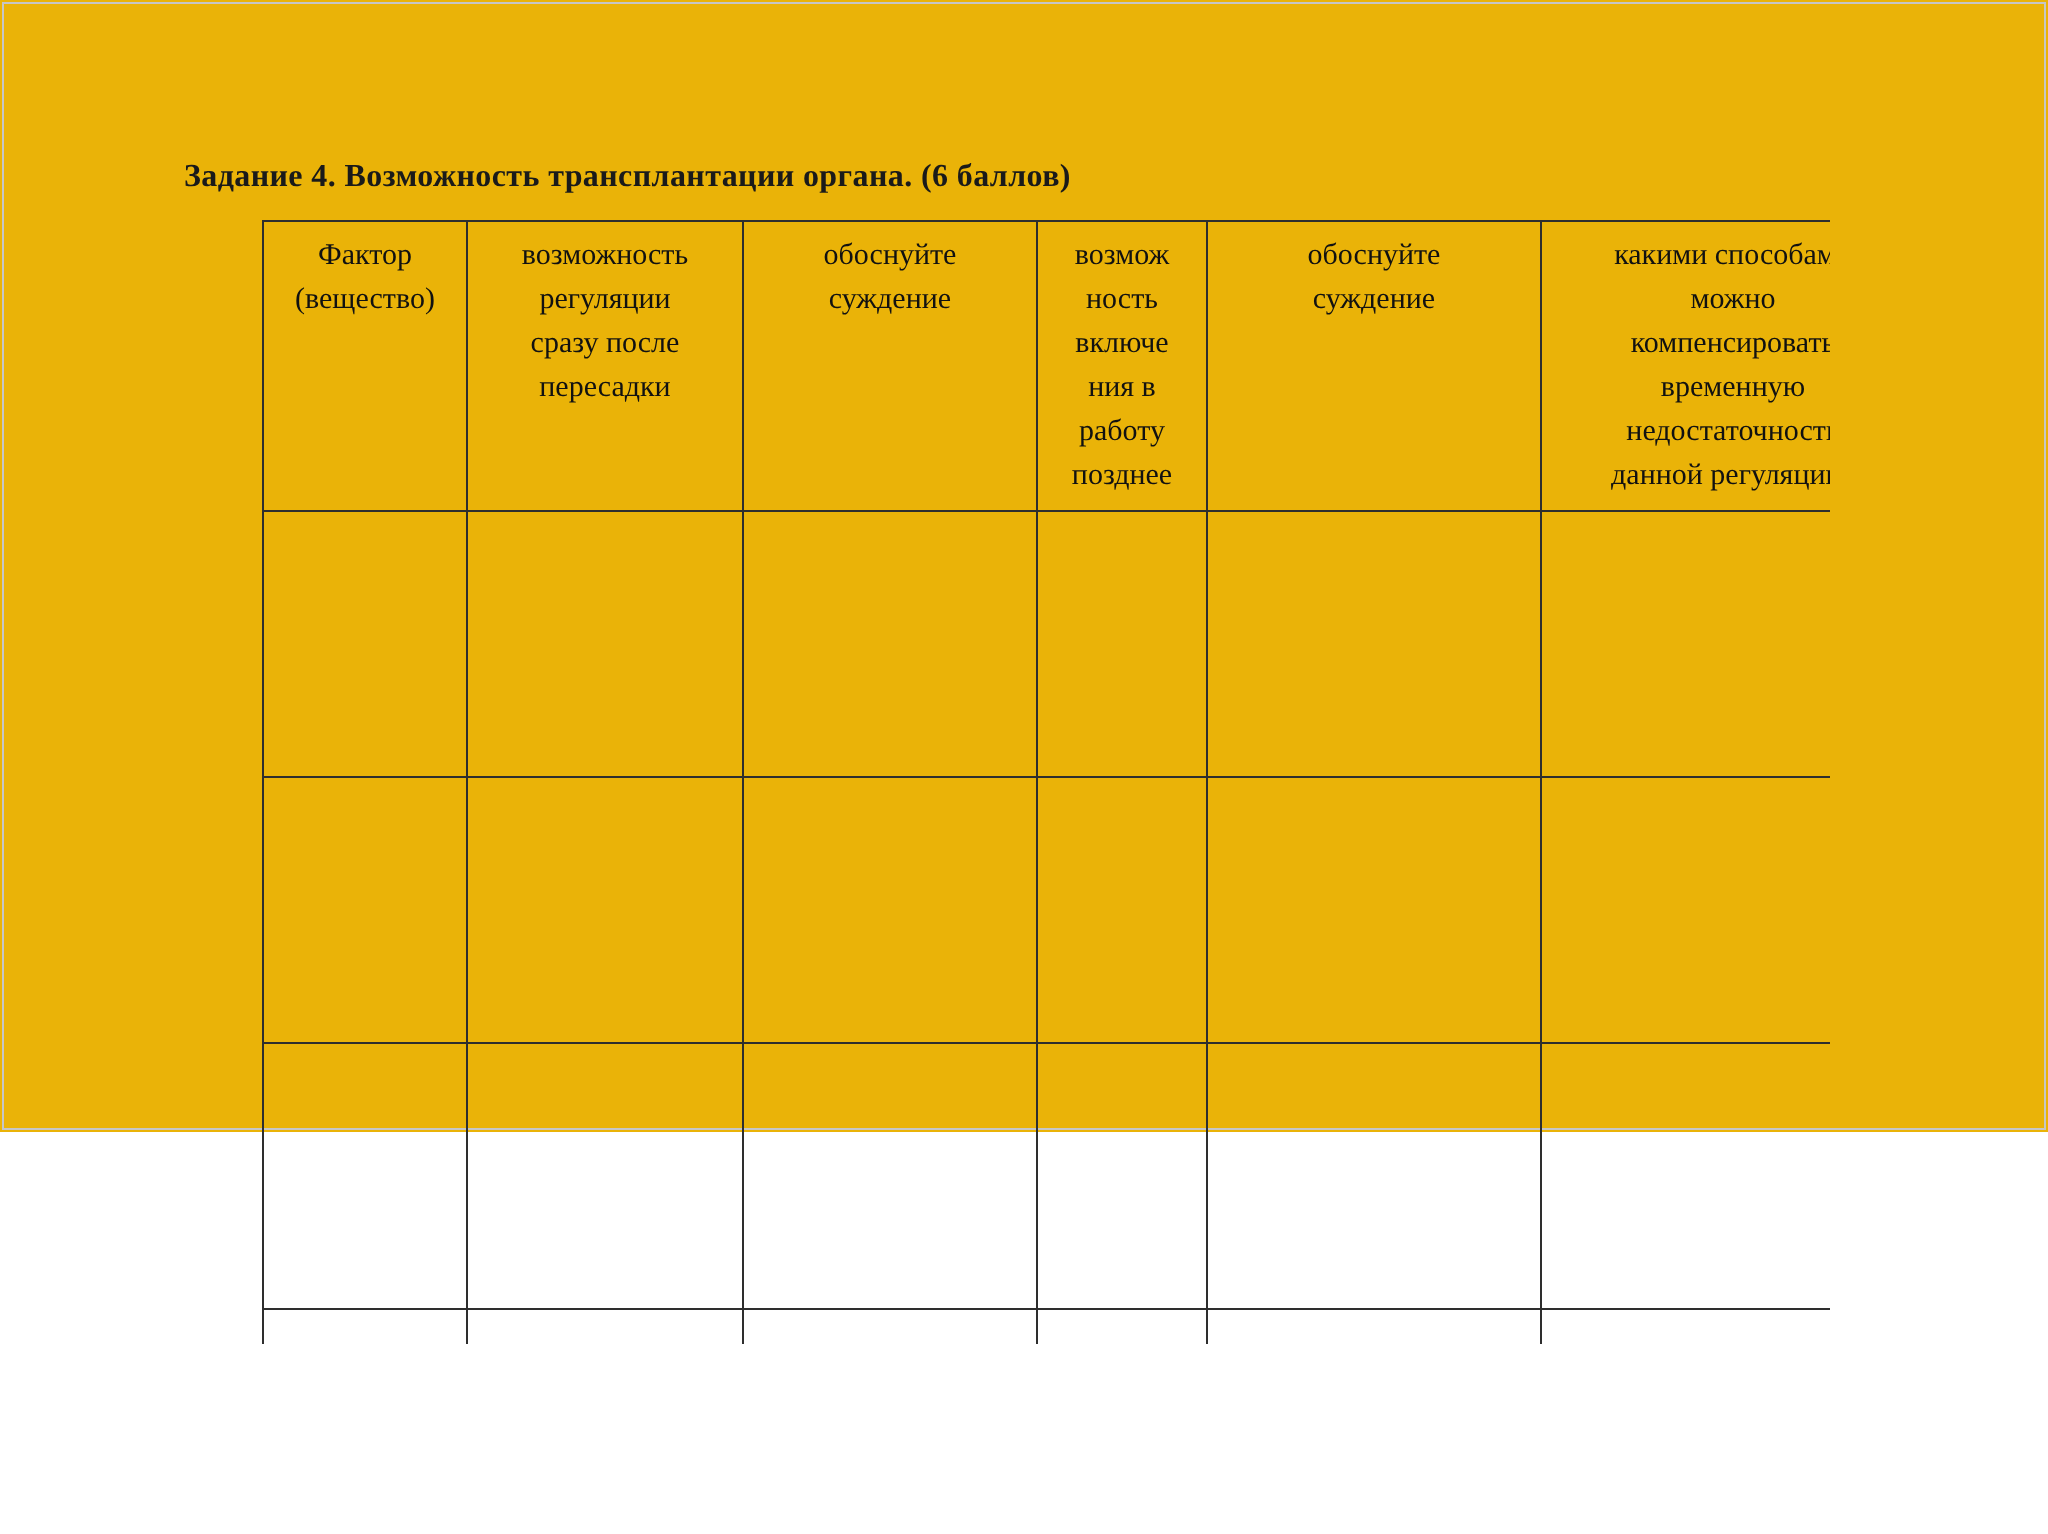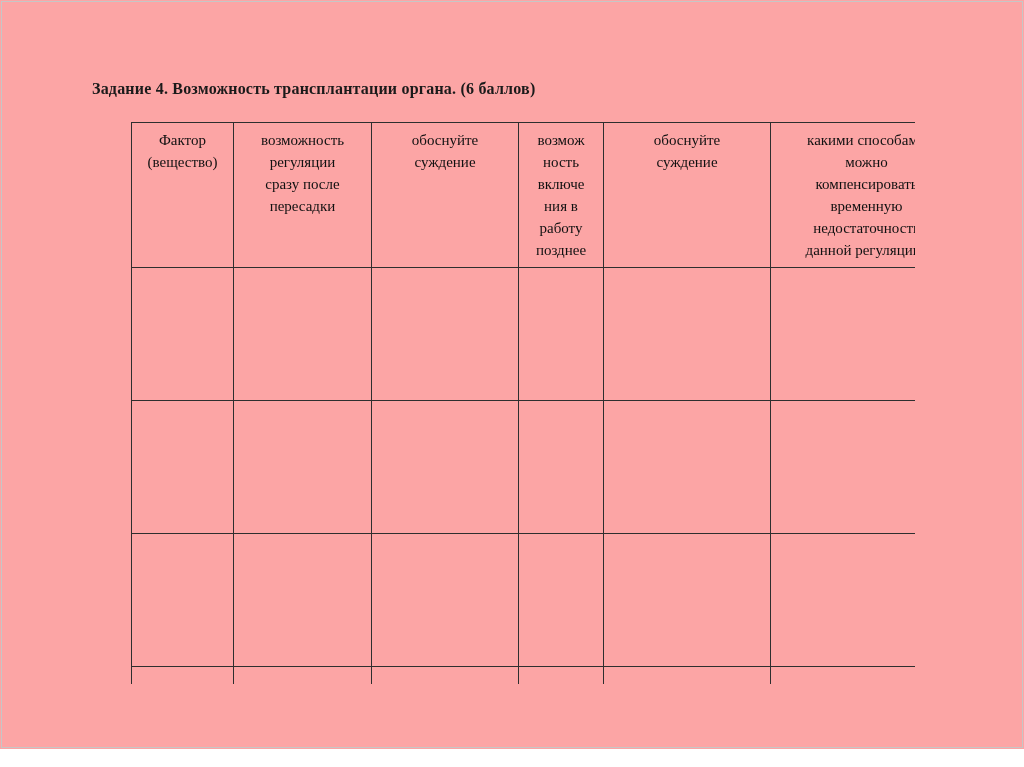--- a/index.html
+++ b/index.html
@@ -6,22 +6,22 @@
   html, body {
     width: 1024px;
     height: 767px;
     background: #ffffff;
     font-family: "Liberation Serif", serif;
     overflow: hidden;
   }
   .page {
     position: relative;
     width: 1024px;
-    height: 749px;
-    background: #fca5a5;
+    height: 566px;
+    background: #eab308;
   }
   .slide-frame {
     position: absolute;
     left: 1px;
     top: 1px;
     right: 1px;
     bottom: 1px;
     border: 1px solid #c6c6c6;
     pointer-events: none;
   }
@@ -31,21 +31,21 @@
     top: 80px;
     font-size: 16px;
     font-weight: bold;
     color: #1a1a1a;
     letter-spacing: 0.2px;
     white-space: nowrap;
   }
   .table-wrap {
     position: absolute;
     left: 83px;
-    top: 122px;
+    top: 110px;
     width: 832px;
     height: 562px;
     overflow: hidden;
     padding-left: 48px;
   }
   table.task-table {
     border-collapse: collapse;
     table-layout: fixed;
     width: 831px;
   }

